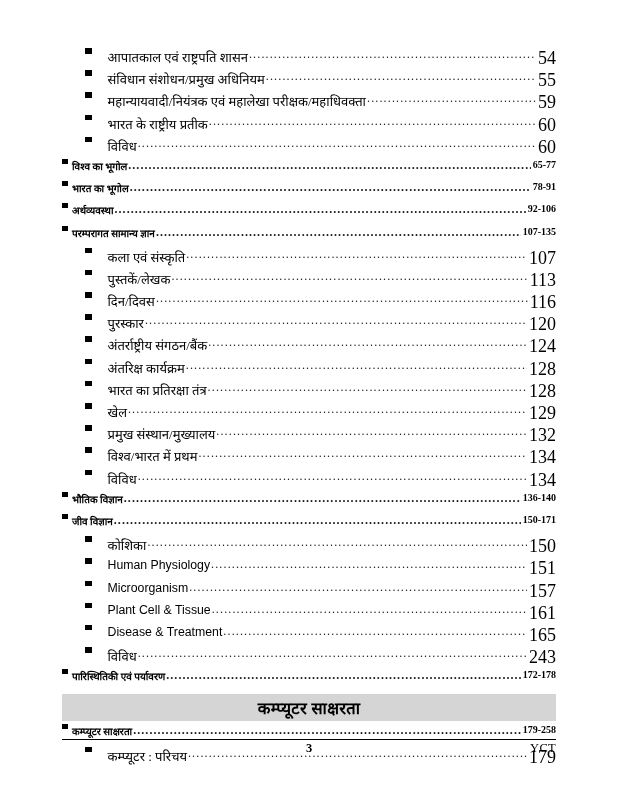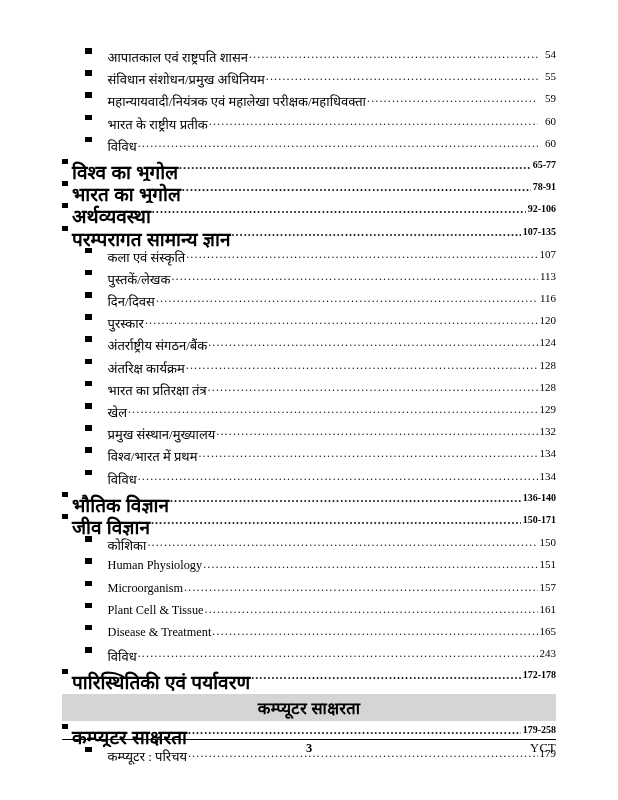--- a/index.html
+++ b/index.html
@@ -69,32 +69,32 @@
     flex: 0 0 auto;
     width: 16px;
   }
 
   .label {
     flex: 0 0 auto;
   }
 
   .lvl1 .label {
     font-weight: bold;
-    font-size: 19px;
-    font-family: Liberation Sans, sans-serif;
+    font-size: 10px;
+    font-family: Liberation Serif, serif;
     letter-spacing: 0px;
   }
   .lvl2 .label {
     font-weight: normal;
     font-size: 13px;
     font-family: "Liberation Serif", "DejaVu Serif", serif;
   }
   .lvl2.latin .label {
     font-size: 12.3px;
-    font-family: Liberation Serif, serif;
+    font-family: Liberation Sans, sans-serif;
   }
 
   
   .leader {
     flex: 1 1 auto;
     overflow: hidden;
     position: relative;
     height: 13px;
     margin: 0 1px;
   }
@@ -109,21 +109,21 @@
     white-space: nowrap;
   }
   .lvl1 .leader::before {
     font-weight: bold;
     letter-spacing: 1.05px;
   }
 
   .pageno {
     flex: 0 0 auto;
     text-align: right;
-    font-size: 11px;
+    font-size: 18px;
     min-width: 16px;
     padding-left: 1px;
   }
   .lvl1 .pageno {
     font-weight: bold;
     font-size: 10px;
   }
 
   
   .banner {

